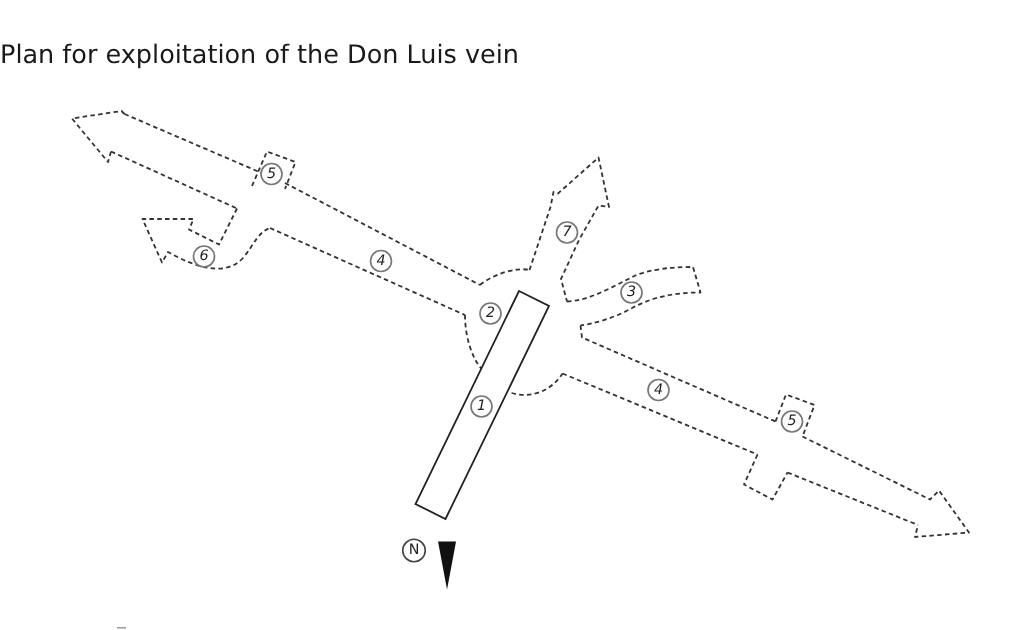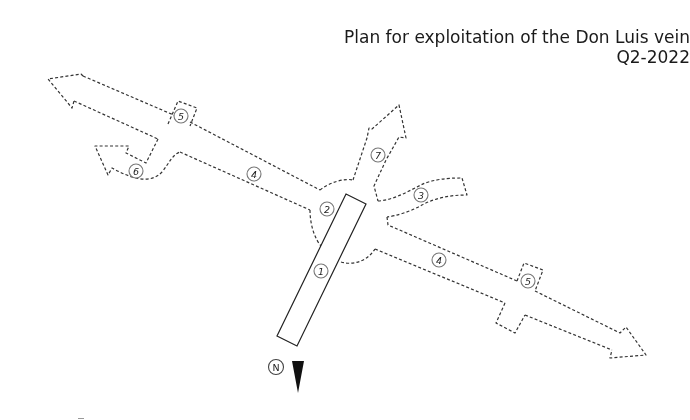--- a/index.html
+++ b/index.html
@@ -12,21 +12,21 @@
       height: 420px;
       position: relative;
       overflow: hidden;
       font-family: "DejaVu Sans", sans-serif;
     }
     .title-block {
       position: absolute;
       left: 0;
       top: 27px;
       width: 690px;
-      text-align: right;
+      text-align: left;
       color: #1a1a1a;
       font-size: 17px;
       line-height: 20px;
     }
     .title-block div { white-space: nowrap; }
     svg.plan {
       position: absolute;
       left: 0;
       top: 0;
     }
@@ -69,21 +69,20 @@
       width: 6px;
       height: 1px;
       background: #999999;
     }
   </style>
 </head>
 <body>
 
 <div class="title-block">
   <div>Plan for exploitation of the Don Luis vein</div>
-  <div>Q2-2022</div>
 </div>
 
 <svg class="plan" width="690" height="420" viewBox="0 0 690 420" xmlns="http://www.w3.org/2000/svg">
 
   <g>
 
     <path class="dash" d="M 83 76 L 176 116"></path>
     <path class="dash" d="M 190 122 L 320 190"></path>
 
     <path class="dash" d="M 83 76 L 81 74 L 48 79 L 72 108 L 74 101"></path>

